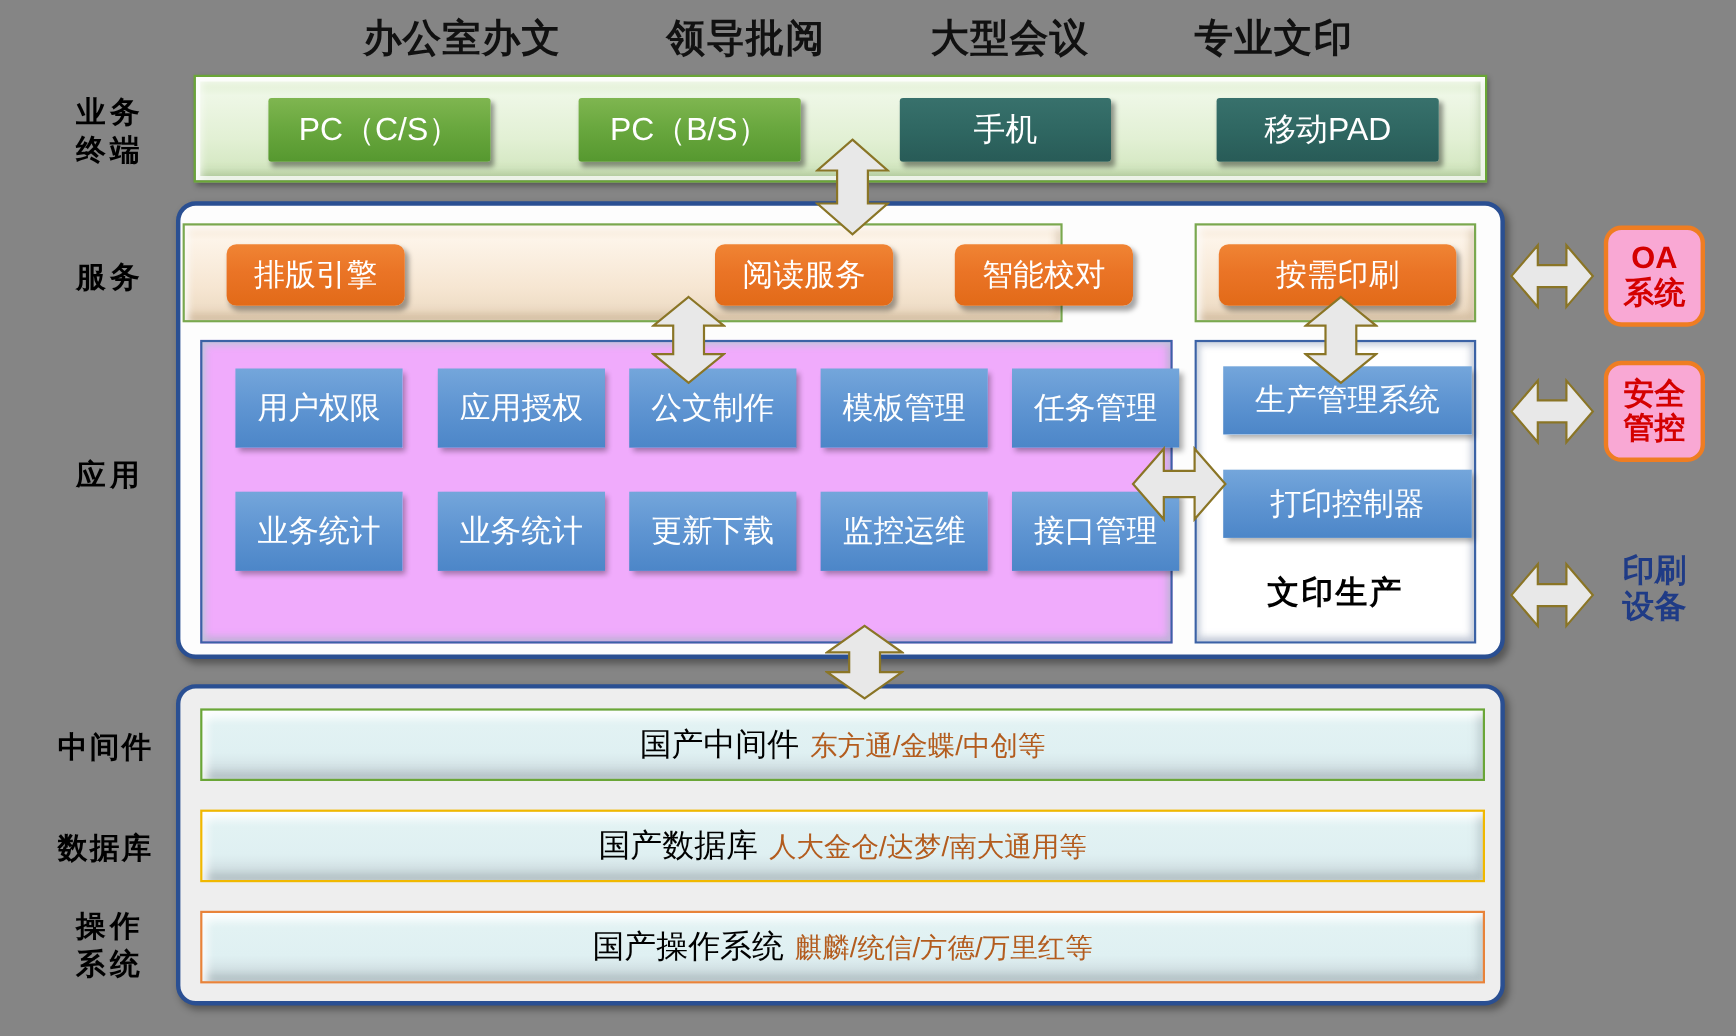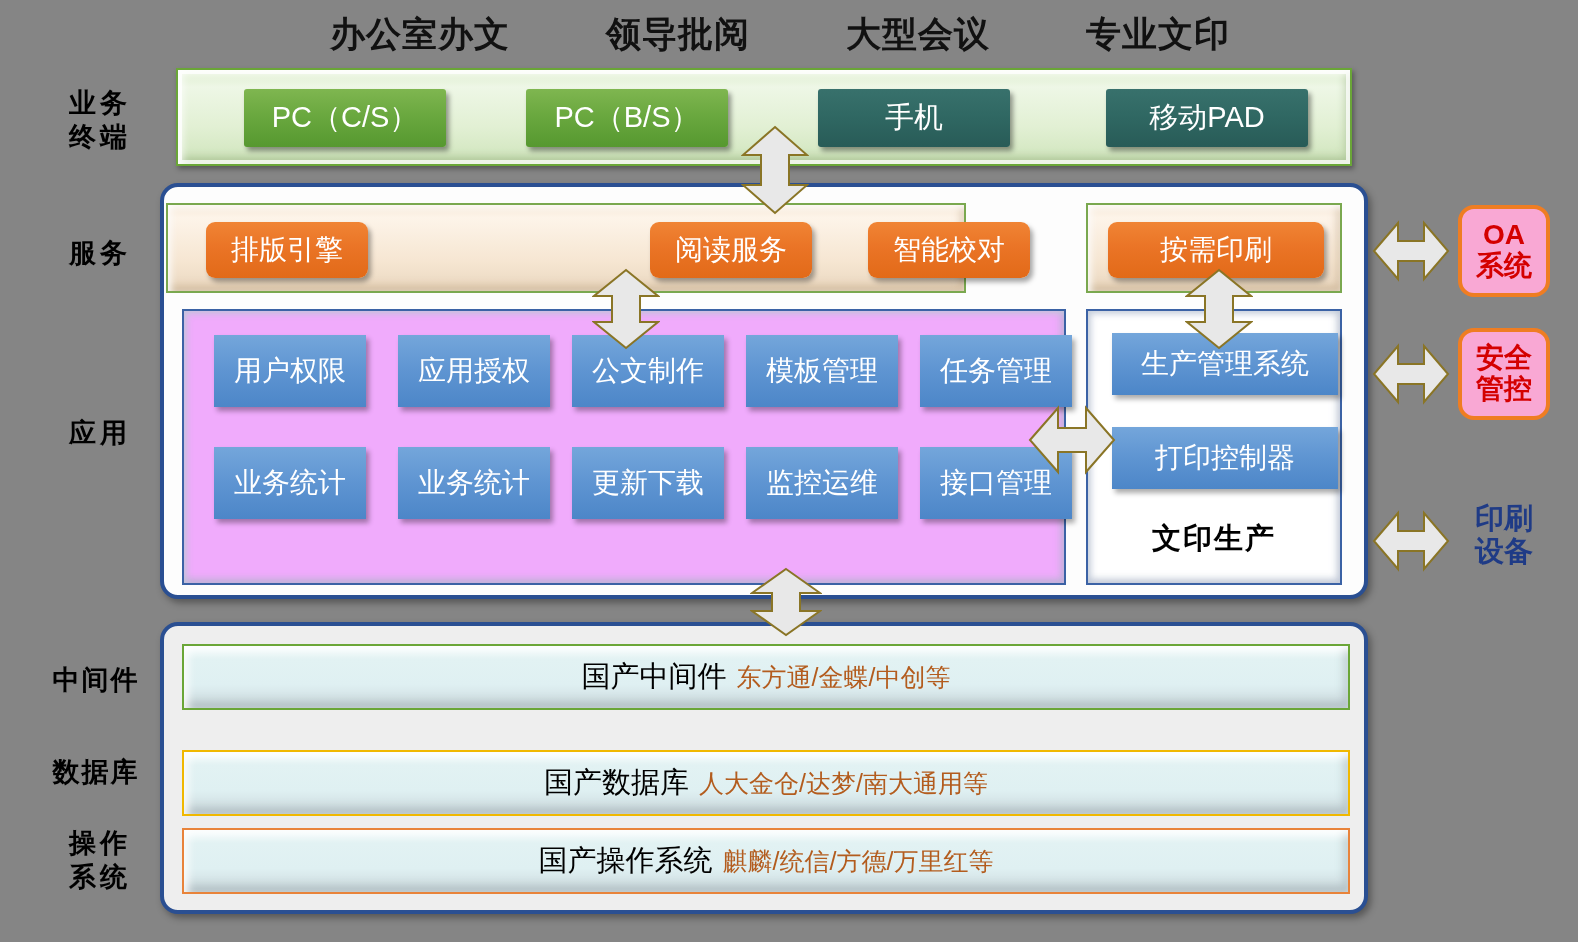--- a/index.html
+++ b/index.html
@@ -215,21 +215,21 @@
       <div class="bbtn" style="left:24px;top:116px;width:226px;height:62px;">打印控制器</div>
       <div class="prod-label">文印生产</div>
     </div>
   </div>
 
   <div class="bottombox">
     <div class="stack-bar" style="top:18px;border:2px solid #6aa637;">
       <span class="stack-main">国产中间件</span>
       <span class="stack-sub">东方通/金蝶/中创等</span>
     </div>
-    <div class="stack-bar" style="top:124px;border:2px solid #f0b800;">
+    <div class="stack-bar" style="top:110px;border:2px solid #f0b800;">
       <span class="stack-main">国产数据库</span>
       <span class="stack-sub">人大金仓/达梦/南大通用等</span>
     </div>
     <div class="stack-bar" style="top:202px;border:2px solid #e8833a;">
       <span class="stack-main">国产操作系统</span>
       <span class="stack-sub">麒麟/统信/方德/万里红等</span>
     </div>
   </div>
 
   <div class="sidebadge" style="left:1458px;top:205px;">

